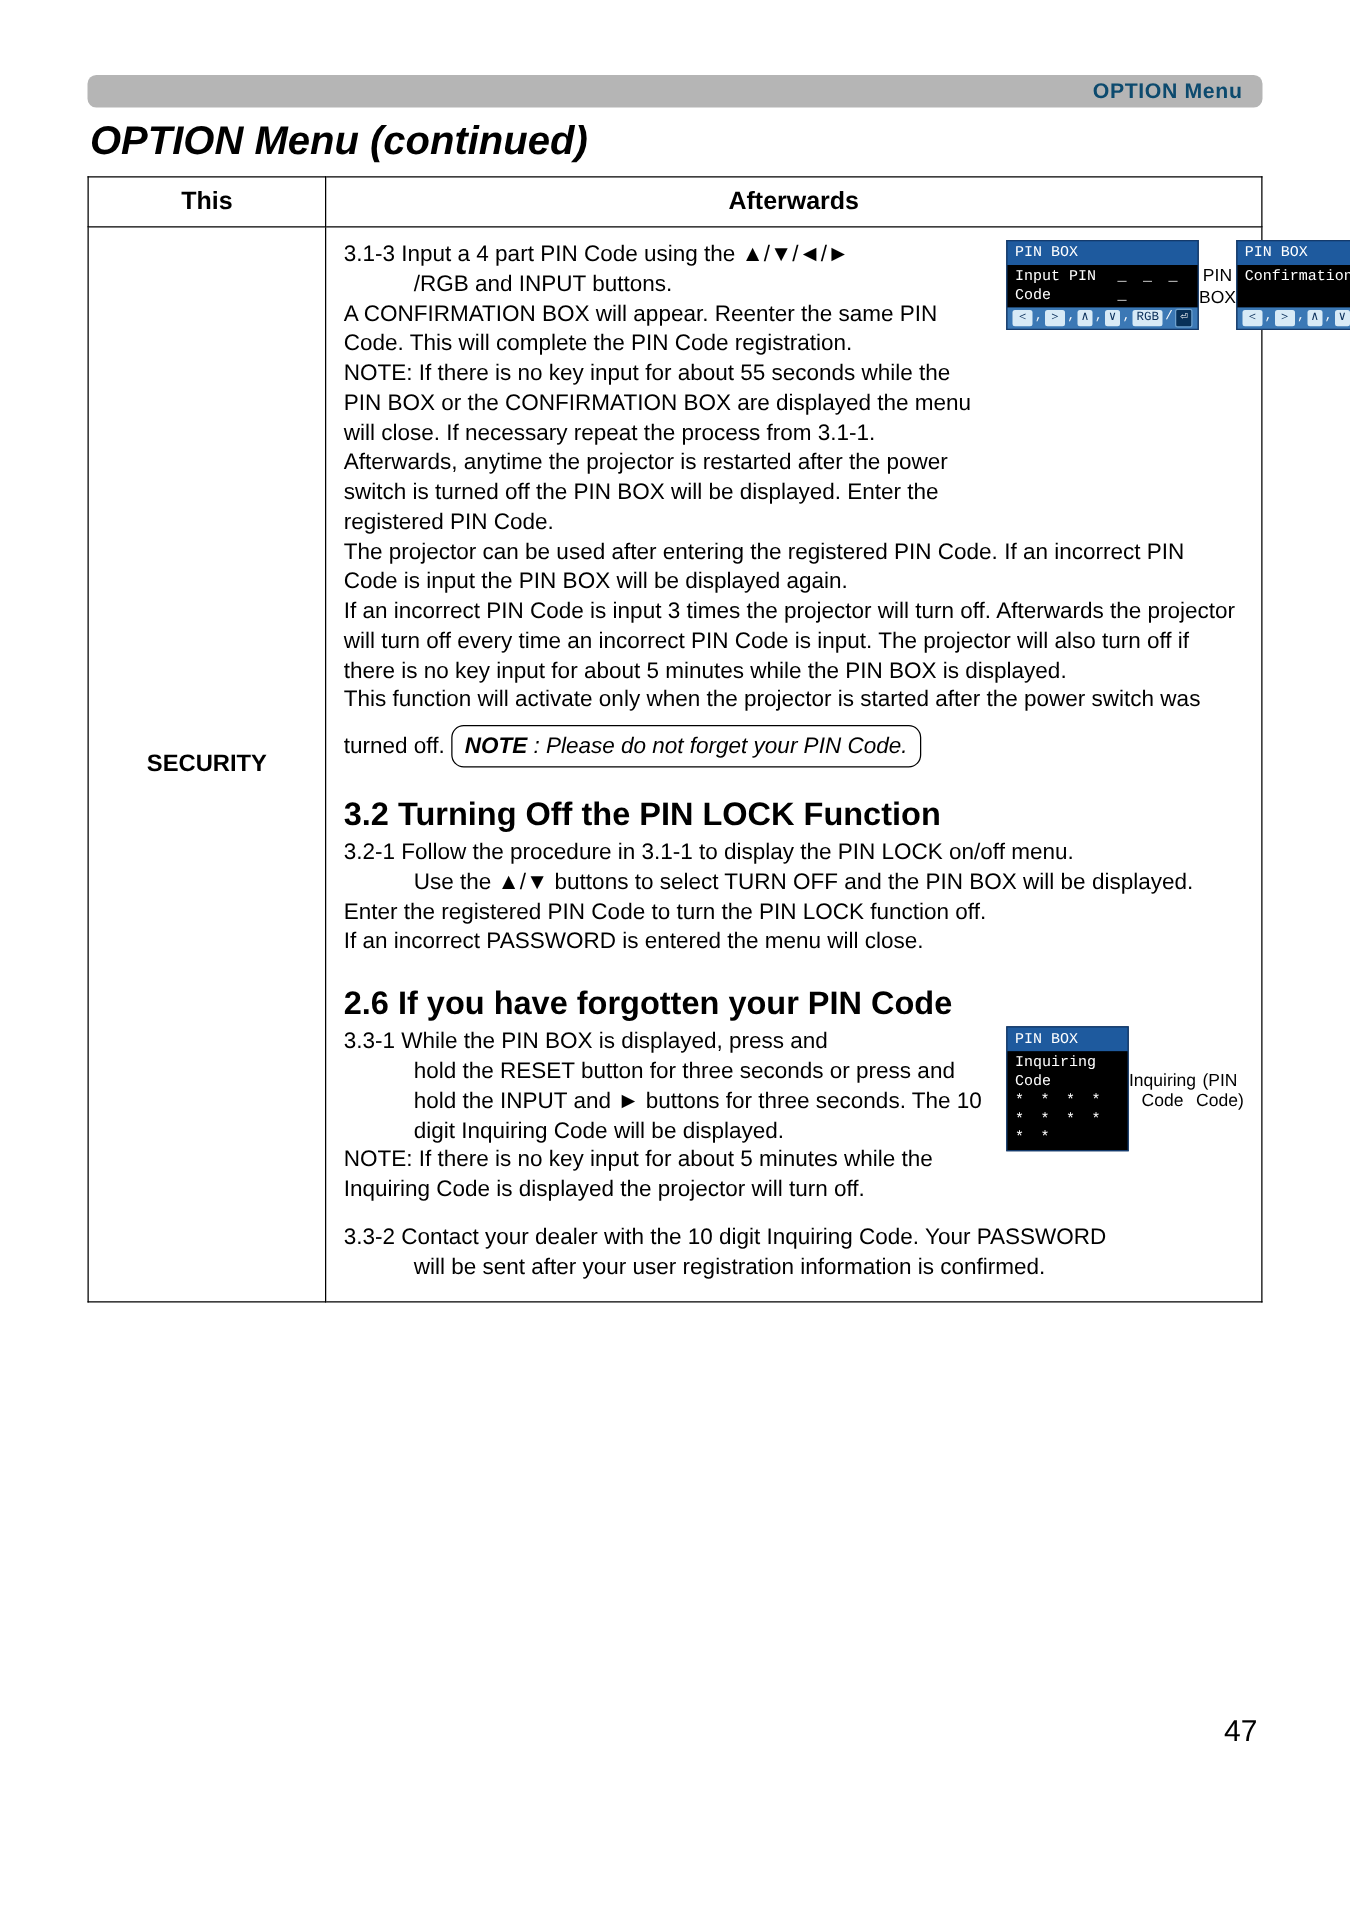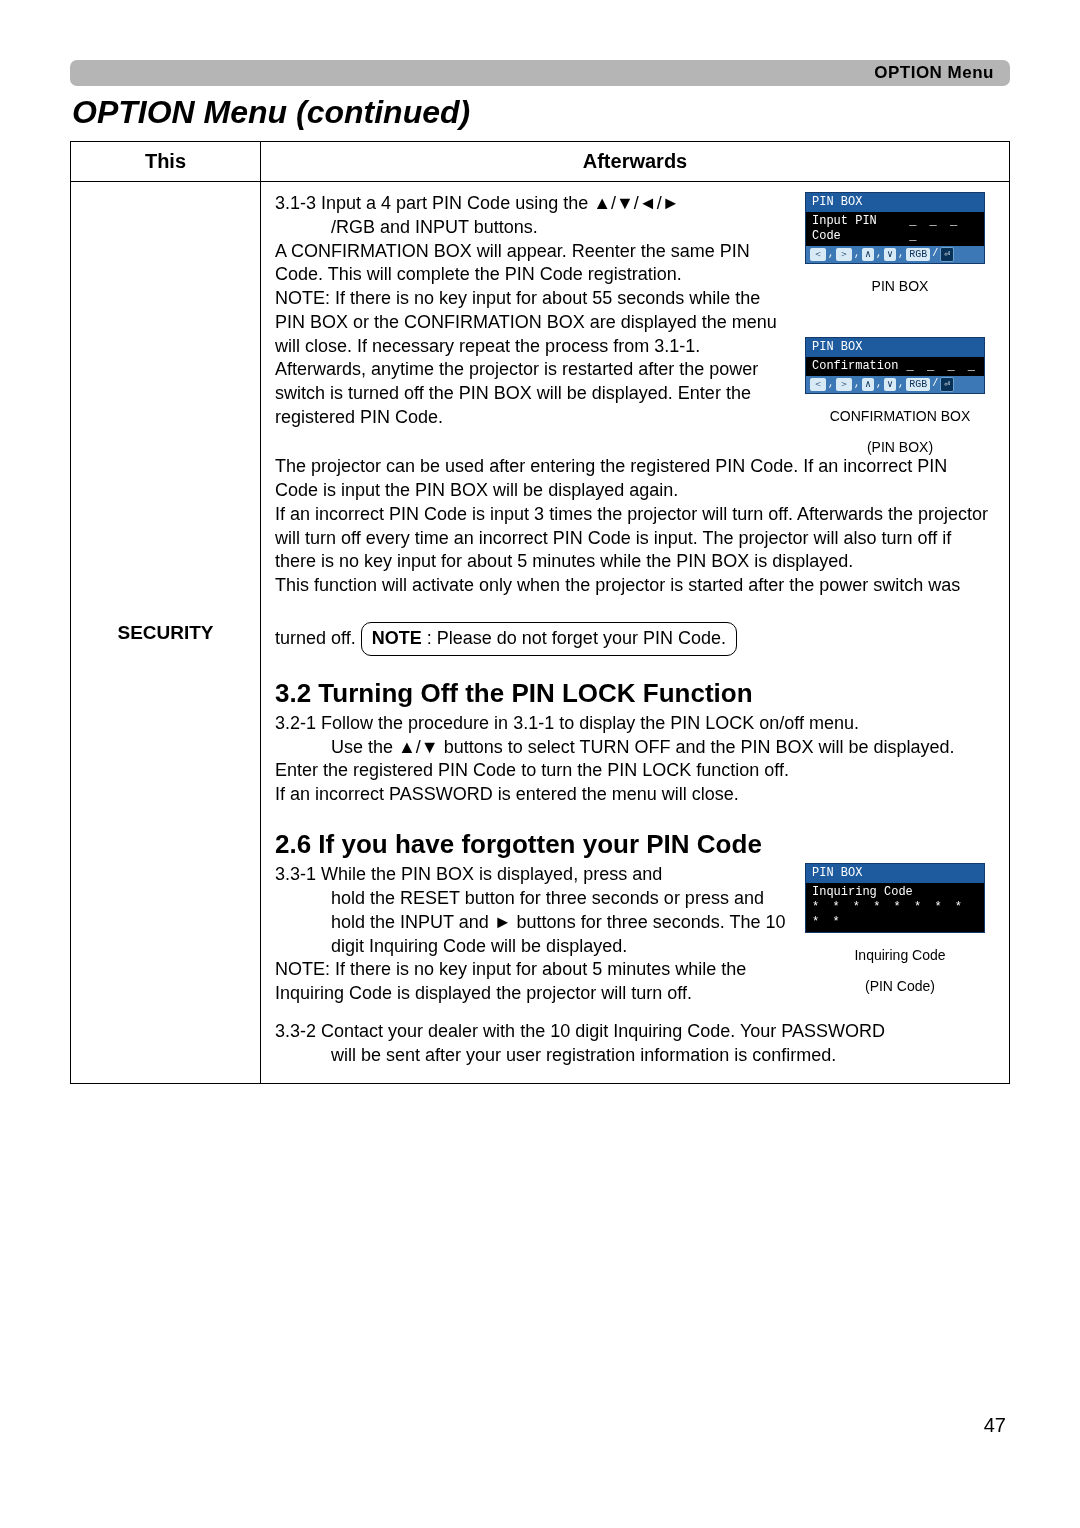--- a/index.html
+++ b/index.html
@@ -18,21 +18,21 @@
     background: #b5b5b5;
     border-radius: 7px;
     height: 26px;
     display: flex;
     align-items: center;
     justify-content: flex-end;
     padding: 0 16px;
     margin-bottom: 8px;
   }
   .header-bar span {
-    color: #000000;
+    color: #0c4a6e;
     font-weight: bold;
     font-size: 17px;
     letter-spacing: 0.5px;
   }
   .page-title {
     font-style: italic;
     font-weight: bold;
     font-size: 32px;
     margin: 6px 0 10px 2px;
     color: #000;
@@ -74,25 +74,26 @@
     font-weight: bold;
     font-size: 26px;
     margin-top: 20px;
     margin-bottom: 2px;
   }
   .note-box {
     border: 1.5px solid #000;
     border-radius: 10px;
     padding: 4px 10px;
     display: inline-block;
-    margin-top: 24px;
+    margin-top: 8px;
     font-size: 18px;
+    font-style: italic;
   }
   .note-box b { font-weight: bold; }
-  .diag-stack { display:flex; flex-direction:column; gap:12px; width:190px; flex-shrink:0; }
+  .diag-stack { display:flex; flex-direction:row; align-items:center; gap:0; width:190px; flex-shrink:0; }
   .diag {
     width: 180px;
     border: 1px solid #143a6b;
     font-family: "Courier New", monospace;
     font-size: 12px;
     line-height: 1.25;
     color: #fff;
     background: #0a2f5a;
   }
   .diag .title-row {
@@ -122,21 +123,21 @@
     font-size:10px;
     display:inline-block;
     line-height:13px;
   }
   .bkey-dark { background:#083158; color:#fff; border:1px solid #6ea1ce;}
   .diag-caption { font-family: Arial, sans-serif; color:#000; font-size:14px; text-align:center; line-height:1.2; margin-top:2px; }
   .dashes { letter-spacing:3px; }
   .stars { letter-spacing:3px; }
   .page-num {
     text-align: right;
-    font-size: 20px;
+    font-size: 24px;
     margin-top: 330px;
     padding-right: 4px;
   }
 </style>
 </head>
 <body>
 
 <div class="page">
 
   <div class="header-bar">

